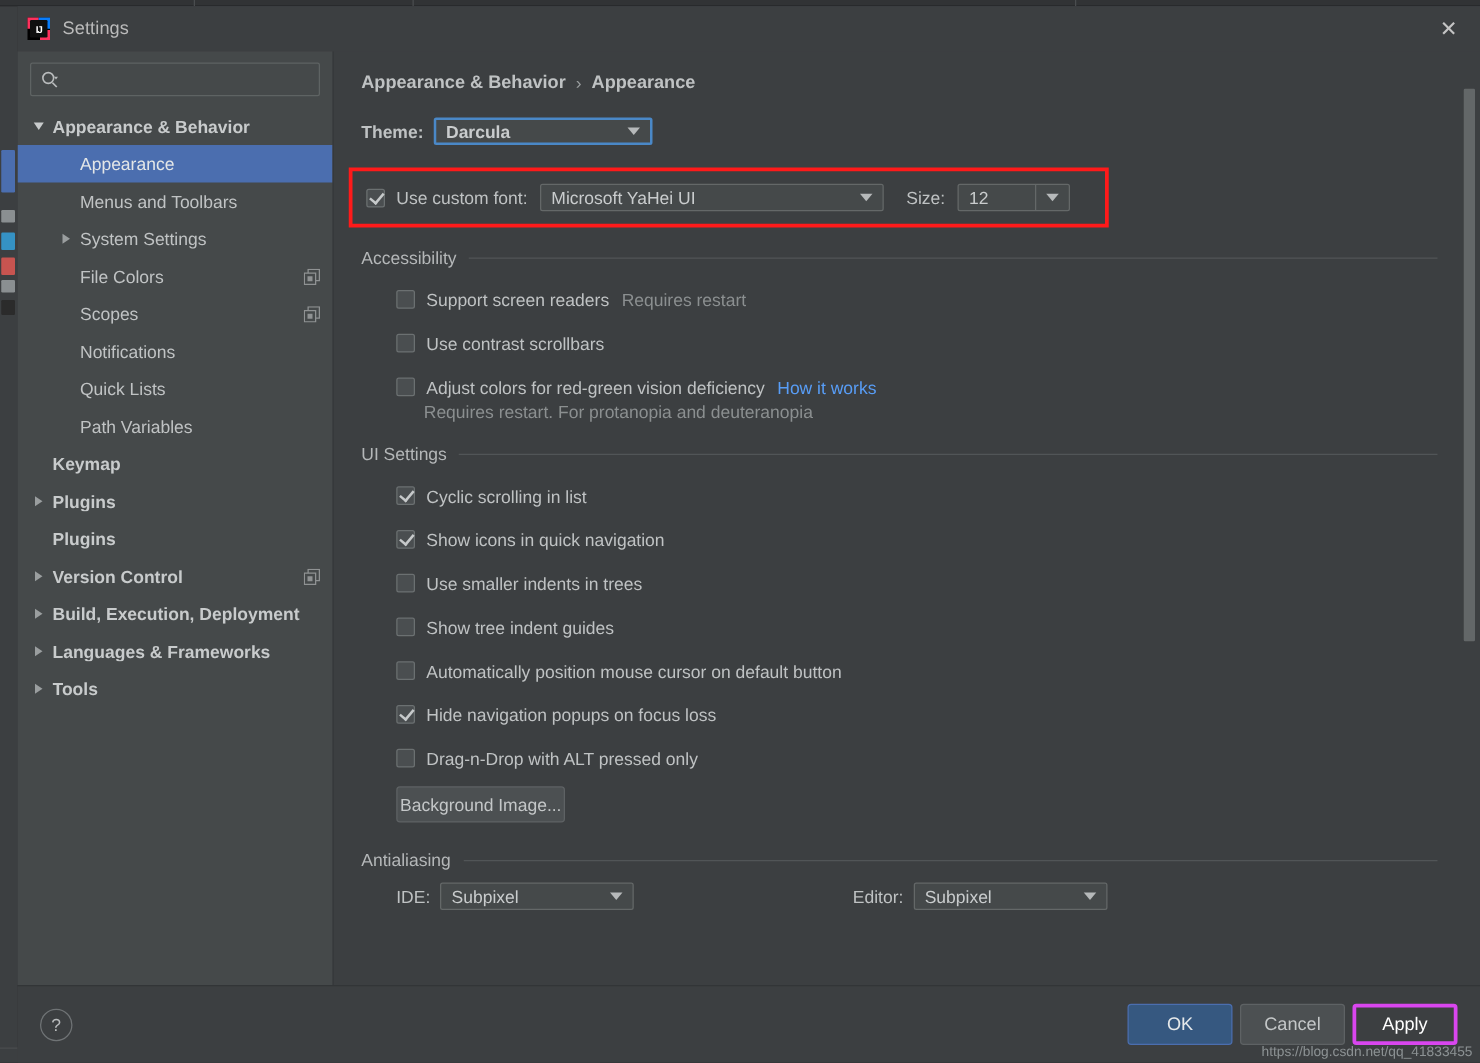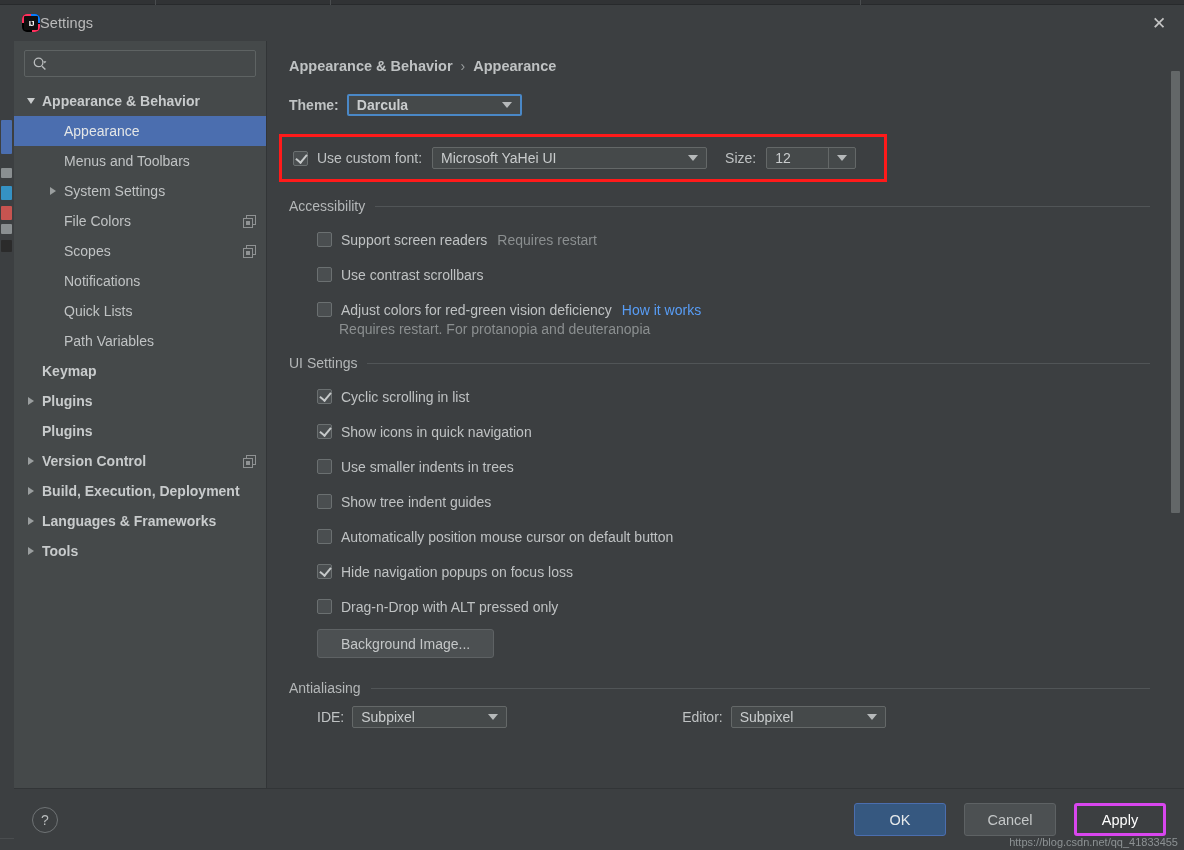--- a/index.html
+++ b/index.html
@@ -53,23 +53,24 @@
   
   #title-bar {
     height: 36px; flex: 0 0 36px;
     background: #3c3f41;
     display: flex; align-items: center;
     padding: 0 6px 0 8px;
     position: relative;
   }
   #app-logo {
     width: 18px; height: 18px; flex: 0 0 18px;
-    position: relative; border-radius: 5px;
+    position: relative; border-radius: 0;
     background: #000;
     overflow: hidden;
+    margin-right: 10px;
   }
   #app-logo .q1 { position:absolute; left:-2px; top:-2px; width:11px; height:11px; background:#fe315d; border-radius:50% 0 0 0; }
   #app-logo .q2 { position:absolute; right:-3px; top:-3px; width:12px; height:12px; background:#087cfa; border-radius:0 50% 0 0; }
   #app-logo .q3 { position:absolute; right:-2px; bottom:-2px; width:10px; height:10px; background:#fe315d; border-radius:0 0 50% 0; }
   #app-logo .core {
     position:absolute; left:2px; top:2px; right:2px; bottom:2px;
     background:#0f0f0f; border-radius:1px;
     color:#fff; font-size:8px; font-weight:bold;
     display:flex; align-items:center; justify-content:center;
     letter-spacing:-1px; font-family:"Liberation Sans", sans-serif;
@@ -223,21 +224,21 @@
 
   .opt-row { display: flex; align-items: center; height: 35px; padding-left: 28px; }
   .opt-note { color: #8b8f90; font-size: 14px; }
   .opt-link { color: #589df6; font-size: 14px; cursor: pointer; }
   .sub-note { color: #8b8f90; font-size: 14px; padding-left: 50px; margin-top: -6px; margin-bottom: 6px; }
 
   .push-button {
     height: 29px; background: #4c5052;
     border: 1px solid #5e6264; border-radius: 3px;
     color: #c4c7c8; font-size: 14px;
-    padding: 0 23px;
+    padding: 0 2px;
     display: inline-flex; align-items: center;
     cursor: pointer;
     font-family: "Liberation Sans", sans-serif;
   }
 
   #antialiasing-section { margin-top: 22px; }
   #aa-row { display: flex; align-items: center; padding-left: 28px; margin-top: 10px; }
   #ide-aa-combo { width: 155px; }
   #editor-aa-combo { width: 155px; }
   #aa-gap { width: 175px; }
@@ -264,24 +265,24 @@
   }
   #help-button {
     width: 26px; height: 26px; border-radius: 50%;
     border: 1px solid #6f7375;
     color: #b9bcbd; font-size: 14px;
     display: flex; align-items: center; justify-content: center;
     cursor: pointer;
   }
   #footer-buttons { margin-left: auto; display: flex; gap: 6px; }
   .dlg-button {
-    width: 92px; height: 33px;
+    width: 84px; height: 33px;
     border-radius: 3px; font-size: 14.5px;
     display: flex; align-items: center; justify-content: center;
-    cursor: pointer; font-family: "Liberation Sans", sans-serif; margin-left: 12px;
+    cursor: pointer; font-family: "Liberation Sans", sans-serif;
   }
   .dlg-button.default {
     background: #365880; border: 1px solid #4b6eaf; color: #e6e9ea;
   }
   .dlg-button.normal {
     background: #4c5052; border: 1px solid #5e6264; color: #c4c7c8;
   }
   .dlg-button.disabled {
     background: #3c3f41; border: 3px solid #d946ef; color: #ffffff;
   }

